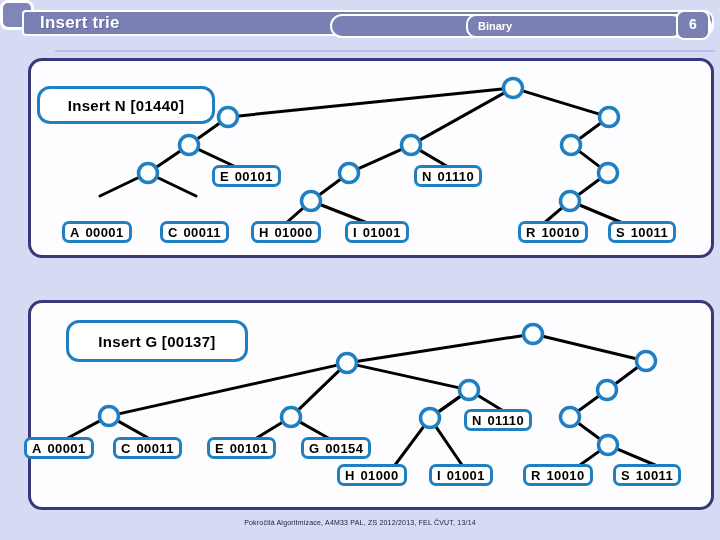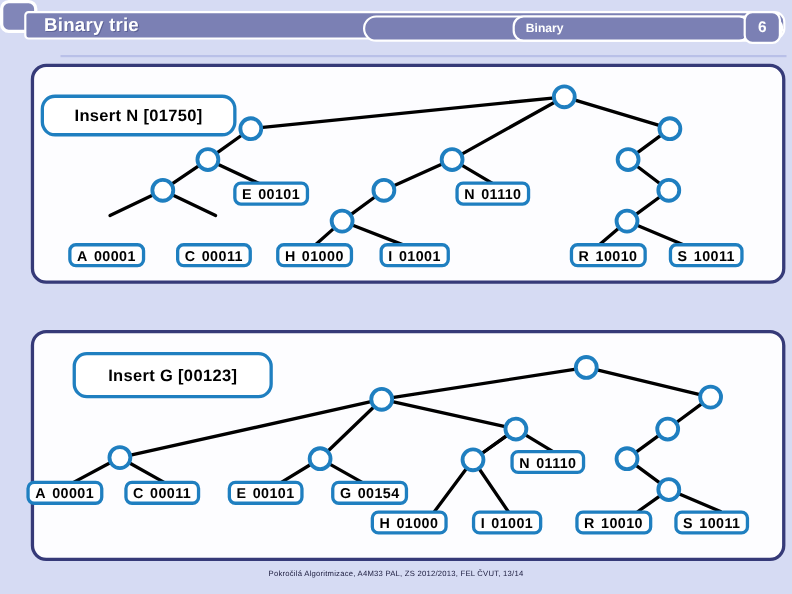--- a/index.html
+++ b/index.html
@@ -82,21 +82,21 @@
   #strip-left{position:absolute;left:0;top:52px;width:26px;height:466px;background:#d6dbf3;}
 </style>
 </head>
 <body>
 
 <div id="strip-left"></div>
 
 <div id="header">
   <div class="hdr-bar" id="hdr-main"></div>
   <div id="hdr-tab"></div>
-  <div id="hdr-title">Binary trie</div>
+  <div id="hdr-title">Insert trie</div>
   <div id="hdr-sub"></div>
   <div id="hdr-sublabel-box"></div>
   <div id="hdr-sub-label">Binary</div>
   <div id="hdr-num-box"></div>
   <div id="hdr-num">6</div>
   <div id="hdr-rule"></div>
 </div>
 
 <div class="panel" id="panel-1"></div>
 
@@ -157,24 +157,24 @@
     <circle cx="646" cy="361" r="9.5" fill="#ffffff" stroke="#1f7fc0" stroke-width="3.5"></circle>
     <circle cx="109" cy="416" r="9.5" fill="#ffffff" stroke="#1f7fc0" stroke-width="3.5"></circle>
     <circle cx="291" cy="417" r="9.5" fill="#ffffff" stroke="#1f7fc0" stroke-width="3.5"></circle>
     <circle cx="430" cy="418" r="9.5" fill="#ffffff" stroke="#1f7fc0" stroke-width="3.5"></circle>
     <circle cx="607" cy="390" r="9.5" fill="#ffffff" stroke="#1f7fc0" stroke-width="3.5"></circle>
     <circle cx="570" cy="417" r="9.5" fill="#ffffff" stroke="#1f7fc0" stroke-width="3.5"></circle>
     <circle cx="608" cy="445" r="9.5" fill="#ffffff" stroke="#1f7fc0" stroke-width="3.5"></circle>
   </svg>
 
 <div class="callout" id="callout-1">
-  <span>Insert  N [01750]</span>
+  <span>Insert  N [01440]</span>
 </div>
 <div class="callout" id="callout-2">
-  <span>Insert  G [00123]</span>
+  <span>Insert  G [00137]</span>
 </div>
 
 <div id="leaf-layer">
     <div class="leaf" style="left: 62px; top: 221px;">
       <span class="k">A</span>
       <span class="c">00001</span>
     </div>
     <div class="leaf" style="left: 160px; top: 221px;">
       <span class="k">C</span>
       <span class="c">00011</span>

